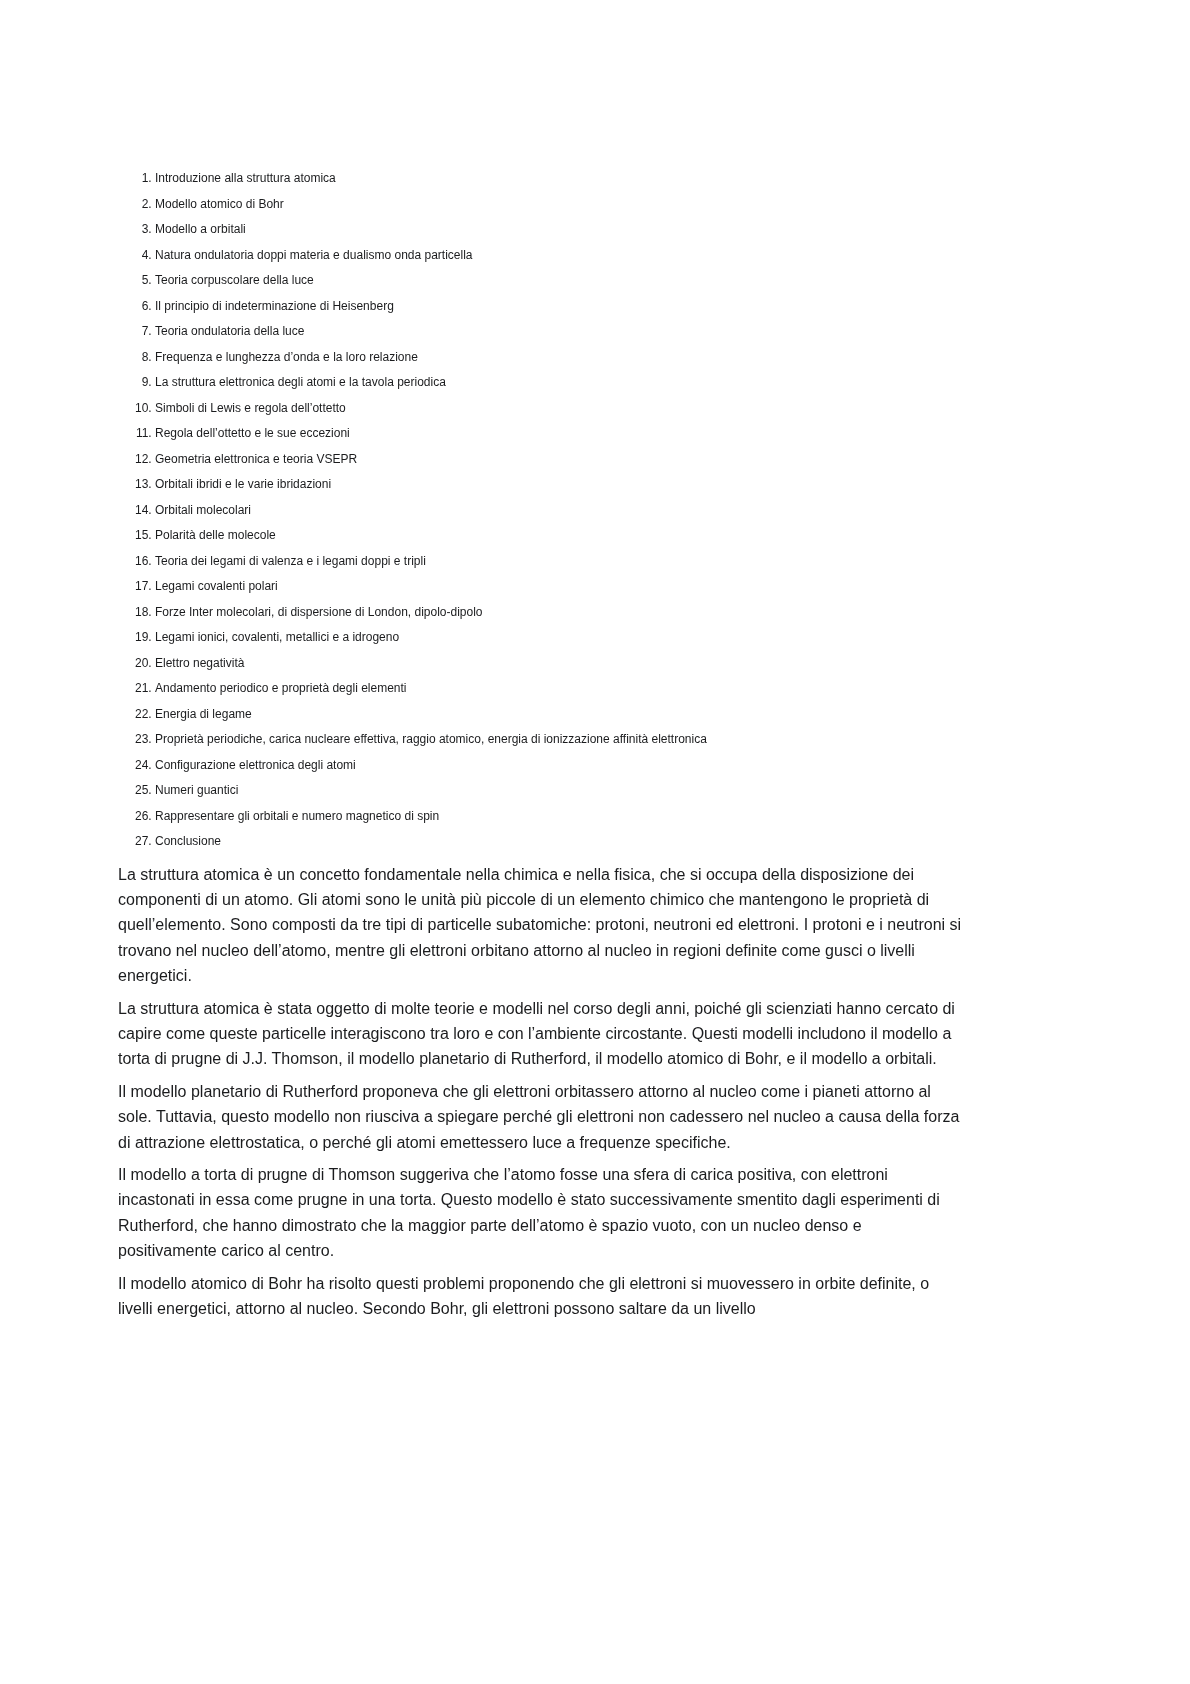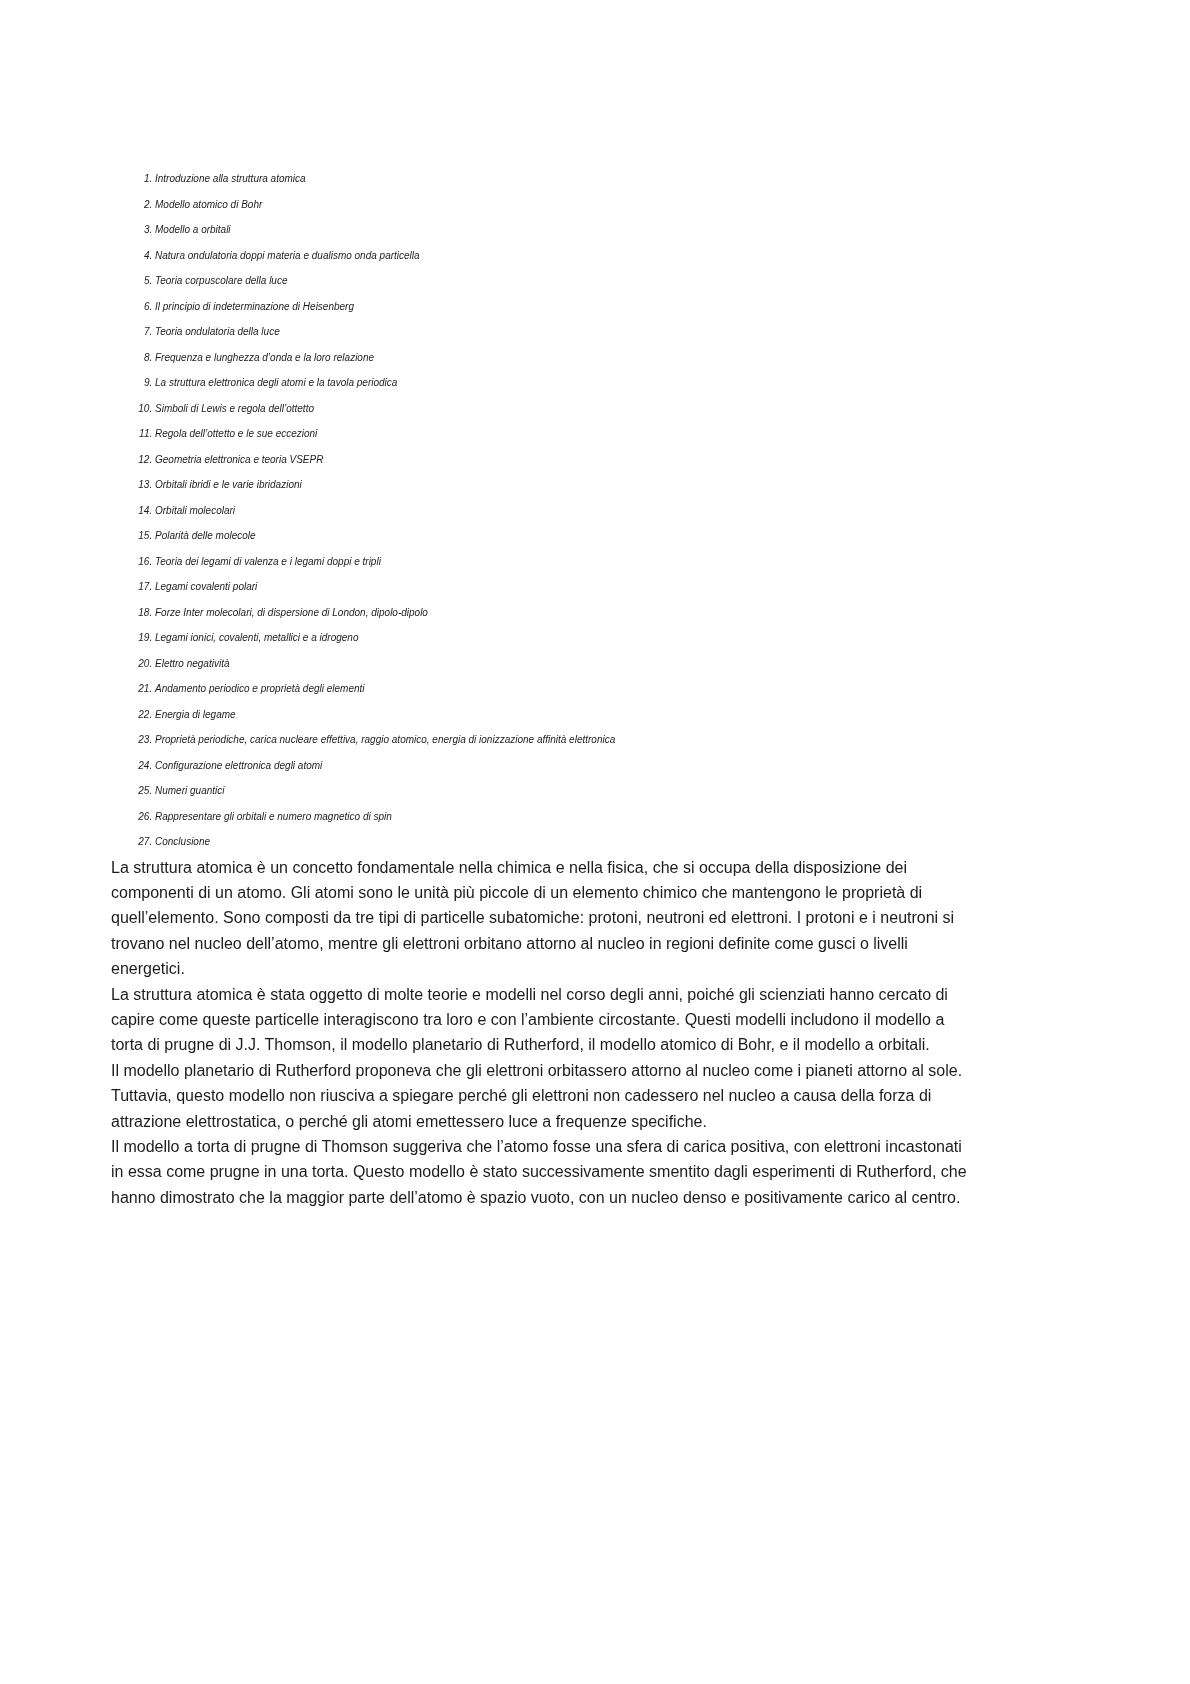--- a/index.html
+++ b/index.html
@@ -15,42 +15,41 @@
   .page {
     box-sizing: border-box;
     padding: 166px 111px 0 111px;
     width: 1190px;
     height: 1684px;
   }
   .toc {
     margin: 0;
     padding: 0 0 0 44px;
     max-width: 858px;
-    font-size: 10px;
+    font-size: 12px;
     line-height: 25.5px;
     color: #1b1c1e;
-    font-style: italic;
   }
   .toc li {
     margin: 0;
     padding: 0;
   }
   .heading {
     margin: 44px 0 22px 0;
     font-size: 30px;
     line-height: 38px;
     font-weight: 700;
     letter-spacing: -0.3px;
     color: #101114;
   }
   .body-text {
     max-width: 858px;
   }
   .para {
-    margin: 0;
+    margin: 7px;
     font-size: 16px;
     line-height: 25.4px;
     color: #1b1c1e;
   }
 </style>
 </head>
 <body>
 
 <div class="page">
 
@@ -115,15 +114,16 @@
   <div class="body-text">
 
       <p class="para">La struttura atomica è un concetto fondamentale nella chimica e nella fisica, che si occupa della disposizione dei componenti di un atomo. Gli atomi sono le unità più piccole di un elemento chimico che mantengono le proprietà di quell’elemento. Sono composti da tre tipi di particelle subatomiche: protoni, neutroni ed elettroni. I protoni e i neutroni si trovano nel nucleo dell’atomo, mentre gli elettroni orbitano attorno al nucleo in regioni definite come gusci o livelli energetici.</p>
 
       <p class="para">La struttura atomica è stata oggetto di molte teorie e modelli nel corso degli anni, poiché gli scienziati hanno cercato di capire come queste particelle interagiscono tra loro e con l’ambiente circostante. Questi modelli includono il modello a torta di prugne di J.J. Thomson, il modello planetario di Rutherford, il modello atomico di Bohr, e il modello a orbitali.</p>
 
       <p class="para">Il modello planetario di Rutherford proponeva che gli elettroni orbitassero attorno al nucleo come i pianeti attorno al sole. Tuttavia, questo modello non riusciva a spiegare perché gli elettroni non cadessero nel nucleo a causa della forza di attrazione elettrostatica, o perché gli atomi emettessero luce a frequenze specifiche.</p>
 
       <p class="para">Il modello a torta di prugne di Thomson suggeriva che l’atomo fosse una sfera di carica positiva, con elettroni incastonati in essa come prugne in una torta. Questo modello è stato successivamente smentito dagli esperimenti di Rutherford, che hanno dimostrato che la maggior parte dell’atomo è spazio vuoto, con un nucleo denso e positivamente carico al centro.</p>
 
+      <p class="para">Il modello atomico di Bohr ha risolto questi problemi proponendo che gli elettroni si muovessero in orbite definite, o livelli energetici, attorno al nucleo. Secondo Bohr, gli elettroni possono saltare da un livello</p>
     </div>
 
 </div>
 
 </body></html>

